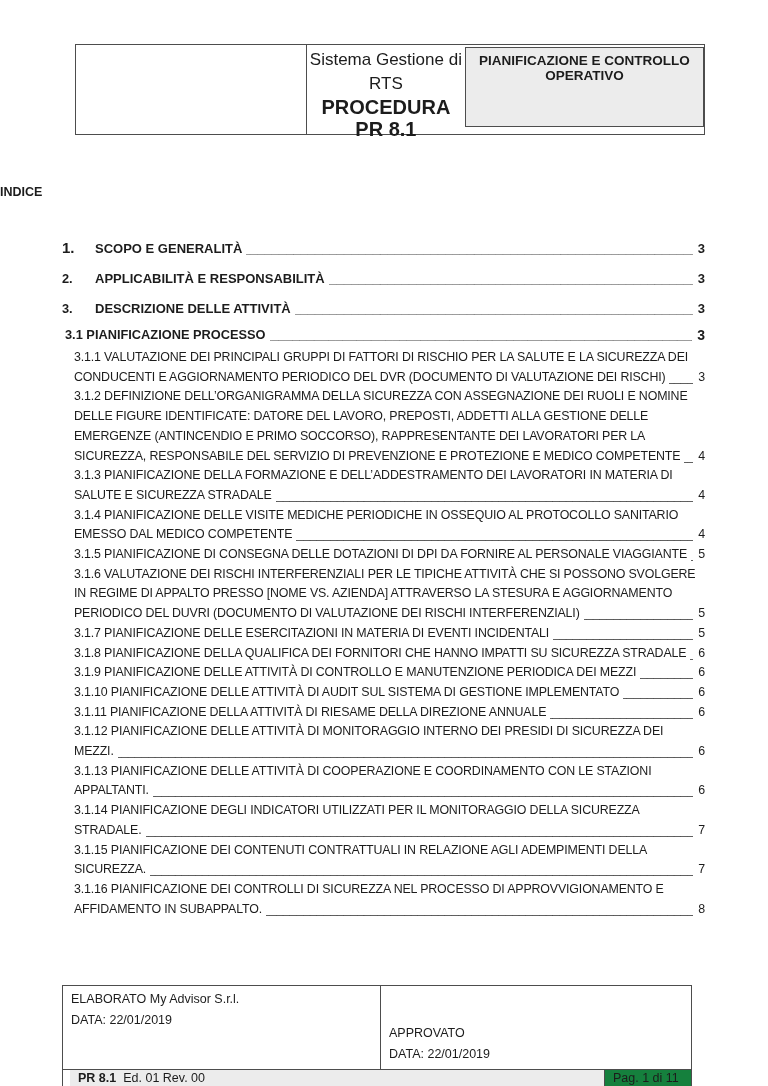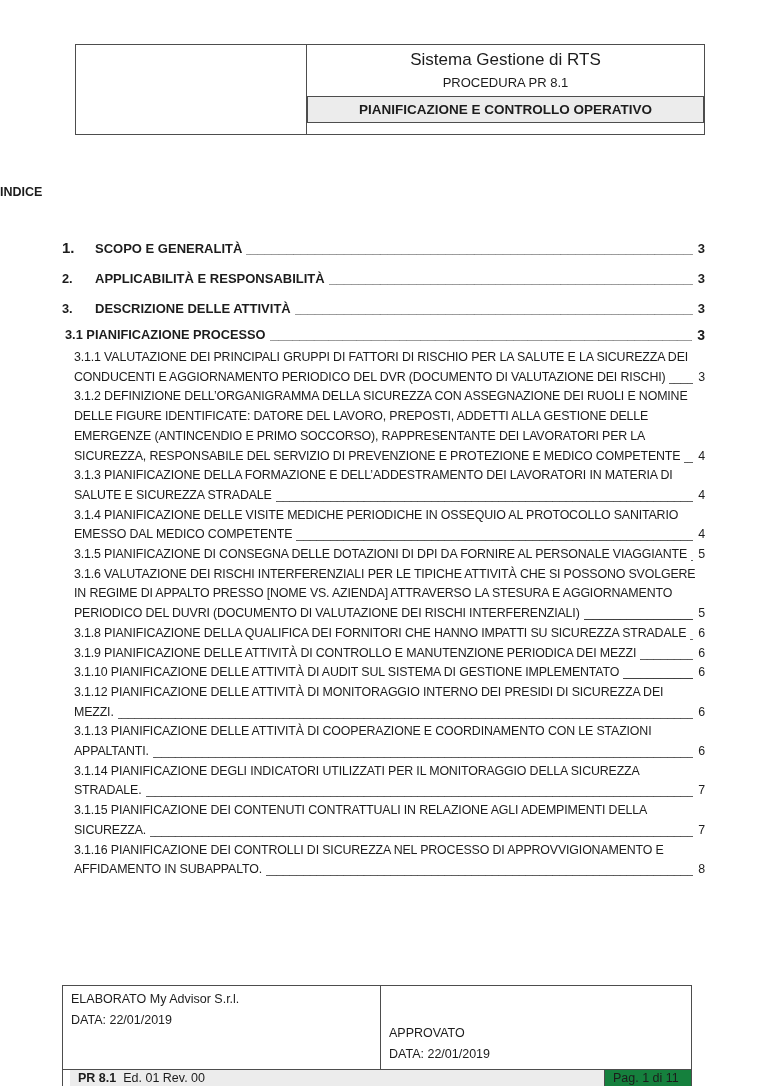--- a/index.html
+++ b/index.html
@@ -13,24 +13,24 @@
   }
   .page { position:absolute; inset:0; background:#fff; }
 
   
   .doc-header {
     position:absolute; left:75px; top:44px; width:630px; height:91px;
     border:1.5px solid var(--border,#4d4d4d);
     display:flex; box-sizing:border-box; background:#fff;
   }
   .logo-cell { width:231px; border-right:1.5px solid var(--border,#4d4d4d); box-sizing:border-box; }
-  .header-right { flex:1; display:flex; flex-direction:column; box-sizing:border-box; }
+  .header-right { flex:1; display:flex; flex-direction:row; box-sizing:border-box; }
   .title-block { text-align:center; padding-top:3px; }
   .title-line1 { font-size:17px; line-height:24px; }
-  .title-line2 { font-size:13px; font-weight:normal; line-height:22px; }
+  .title-line2 { font-size:20px; font-weight:bold; line-height:22px; }
   .header-sub {
     margin:2px 0 7px 0;
     border:1px solid var(--border,#4d4d4d);
     background:var(--shade,#ececec);
     text-align:center; font-weight:bold; font-size:13.5px;
     padding:5px 0; box-sizing:border-box;
   }
 
   
   .indice-title {
@@ -118,25 +118,25 @@
       <div class="toc-entry l1"><span class="leader">____________________________________________________________________________________________________________________________________________________________________________________</span><span class="num">1.</span><span class="t">SCOPO E GENERALITÀ</span><span class="pg">3</span></div>
       <div class="toc-entry l1"><span class="leader">____________________________________________________________________________________________________________________________________________________________________________________</span><span class="num">2.</span><span class="t">APPLICABILITÀ E RESPONSABILITÀ</span><span class="pg">3</span></div>
       <div class="toc-entry l1"><span class="leader">____________________________________________________________________________________________________________________________________________________________________________________</span><span class="num">3.</span><span class="t">DESCRIZIONE DELLE ATTIVITÀ</span><span class="pg">3</span></div>
       <div class="toc-entry l2"><span class="leader">____________________________________________________________________________________________________________________________________________________________________________________</span><span class="t">3.1 PIANIFICAZIONE PROCESSO</span><span class="pg">3</span></div>
       <div class="toc-entry l3"><span class="leader">____________________________________________________________________________________________________________________________________________________________________________________</span><span class="t">3.1.1 VALUTAZIONE DEI PRINCIPALI GRUPPI DI FATTORI DI RISCHIO PER LA SALUTE E LA SICUREZZA DEI CONDUCENTI E AGGIORNAMENTO PERIODICO DEL DVR (DOCUMENTO DI VALUTAZIONE DEI RISCHI)</span><span class="pg">3</span></div>
       <div class="toc-entry l3"><span class="leader">____________________________________________________________________________________________________________________________________________________________________________________</span><span class="t">3.1.2 DEFINIZIONE DELL’ORGANIGRAMMA DELLA SICUREZZA CON ASSEGNAZIONE DEI RUOLI E NOMINE DELLE FIGURE IDENTIFICATE: DATORE DEL LAVORO, PREPOSTI, ADDETTI ALLA GESTIONE DELLE EMERGENZE (ANTINCENDIO E PRIMO SOCCORSO), RAPPRESENTANTE DEI LAVORATORI PER LA SICUREZZA, RESPONSABILE DEL SERVIZIO DI PREVENZIONE E PROTEZIONE E MEDICO COMPETENTE</span><span class="pg">4</span></div>
       <div class="toc-entry l3"><span class="leader">____________________________________________________________________________________________________________________________________________________________________________________</span><span class="t">3.1.3 PIANIFICAZIONE DELLA FORMAZIONE E DELL’ADDESTRAMENTO DEI LAVORATORI IN MATERIA DI SALUTE E SICUREZZA STRADALE</span><span class="pg">4</span></div>
       <div class="toc-entry l3"><span class="leader">____________________________________________________________________________________________________________________________________________________________________________________</span><span class="t">3.1.4 PIANIFICAZIONE DELLE VISITE MEDICHE PERIODICHE IN OSSEQUIO AL PROTOCOLLO SANITARIO EMESSO DAL MEDICO COMPETENTE</span><span class="pg">4</span></div>
       <div class="toc-entry l3"><span class="leader">____________________________________________________________________________________________________________________________________________________________________________________</span><span class="t">3.1.5 PIANIFICAZIONE DI CONSEGNA DELLE DOTAZIONI DI DPI DA FORNIRE AL PERSONALE VIAGGIANTE</span><span class="pg">5</span></div>
       <div class="toc-entry l3"><span class="leader">____________________________________________________________________________________________________________________________________________________________________________________</span><span class="t">3.1.6 VALUTAZIONE DEI RISCHI INTERFERENZIALI PER LE TIPICHE ATTIVITÀ CHE SI POSSONO SVOLGERE IN REGIME DI APPALTO PRESSO [NOME VS. AZIENDA] ATTRAVERSO LA STESURA E AGGIORNAMENTO PERIODICO DEL DUVRI (DOCUMENTO DI VALUTAZIONE DEI RISCHI INTERFERENZIALI)</span><span class="pg">5</span></div>
-      <div class="toc-entry l3"><span class="leader">____________________________________________________________________________________________________________________________________________________________________________________</span><span class="pg">5</span></div>
+      <div class="toc-entry l3"><span class="leader">____________________________________________________________________________________________________________________________________________________________________________________</span><span class="t">3.1.7 PIANIFICAZIONE DELLE ESERCITAZIONI IN MATERIA DI EVENTI INCIDENTALI</span><span class="pg">5</span></div>
       <div class="toc-entry l3"><span class="leader">____________________________________________________________________________________________________________________________________________________________________________________</span><span class="t">3.1.8 PIANIFICAZIONE DELLA QUALIFICA DEI FORNITORI CHE HANNO IMPATTI SU SICUREZZA STRADALE</span><span class="pg">6</span></div>
       <div class="toc-entry l3"><span class="leader">____________________________________________________________________________________________________________________________________________________________________________________</span><span class="t">3.1.9 PIANIFICAZIONE DELLE ATTIVITÀ DI CONTROLLO E MANUTENZIONE PERIODICA DEI MEZZI</span><span class="pg">6</span></div>
       <div class="toc-entry l3"><span class="leader">____________________________________________________________________________________________________________________________________________________________________________________</span><span class="t">3.1.10 PIANIFICAZIONE DELLE ATTIVITÀ DI AUDIT SUL SISTEMA DI GESTIONE IMPLEMENTATO</span><span class="pg">6</span></div>
-      <div class="toc-entry l3"><span class="leader">____________________________________________________________________________________________________________________________________________________________________________________</span><span class="pg">6</span></div>
+      <div class="toc-entry l3"><span class="leader">____________________________________________________________________________________________________________________________________________________________________________________</span><span class="t">3.1.11 PIANIFICAZIONE DELLA ATTIVITÀ DI RIESAME DELLA DIREZIONE ANNUALE</span><span class="pg">6</span></div>
       <div class="toc-entry l3"><span class="leader">____________________________________________________________________________________________________________________________________________________________________________________</span><span class="t">3.1.12 PIANIFICAZIONE DELLE ATTIVITÀ DI MONITORAGGIO INTERNO DEI PRESIDI DI SICUREZZA DEI MEZZI.</span><span class="pg">6</span></div>
       <div class="toc-entry l3"><span class="leader">____________________________________________________________________________________________________________________________________________________________________________________</span><span class="t">3.1.13 PIANIFICAZIONE DELLE ATTIVITÀ DI COOPERAZIONE E COORDINAMENTO CON LE STAZIONI APPALTANTI.</span><span class="pg">6</span></div>
       <div class="toc-entry l3"><span class="leader">____________________________________________________________________________________________________________________________________________________________________________________</span><span class="t">3.1.14 PIANIFICAZIONE DEGLI INDICATORI UTILIZZATI PER IL MONITORAGGIO DELLA SICUREZZA STRADALE.</span><span class="pg">7</span></div>
       <div class="toc-entry l3"><span class="leader">____________________________________________________________________________________________________________________________________________________________________________________</span><span class="t">3.1.15 PIANIFICAZIONE DEI CONTENUTI CONTRATTUALI IN RELAZIONE AGLI ADEMPIMENTI DELLA SICUREZZA.</span><span class="pg">7</span></div>
       <div class="toc-entry l3"><span class="leader">____________________________________________________________________________________________________________________________________________________________________________________</span><span class="t">3.1.16 PIANIFICAZIONE DEI CONTROLLI DI SICUREZZA NEL PROCESSO DI APPROVVIGIONAMENTO E AFFIDAMENTO IN SUBAPPALTO.</span><span class="pg">8</span></div>
     </div>
 
   <div class="doc-footer">
     <div class="footer-top">
       <div class="footer-cell left">

